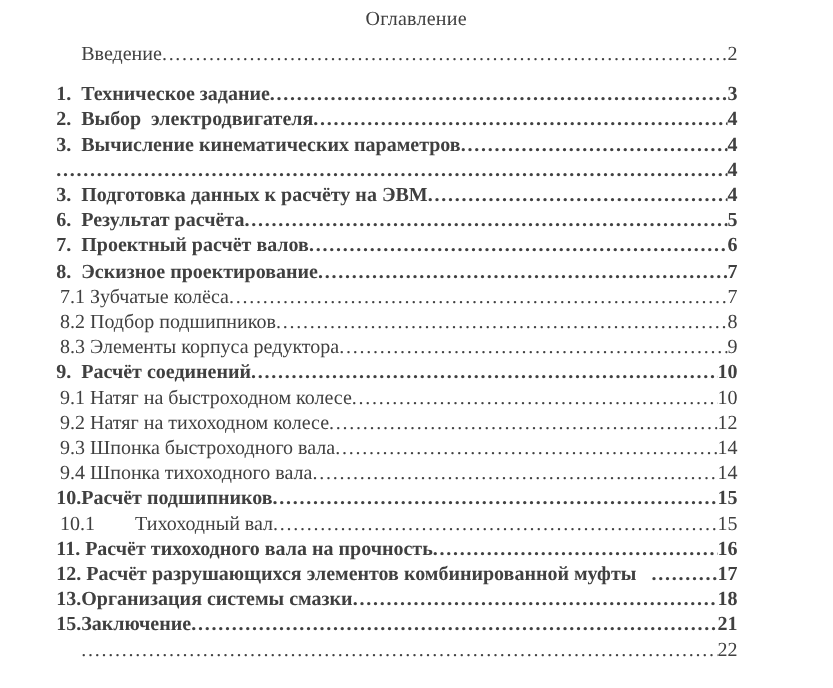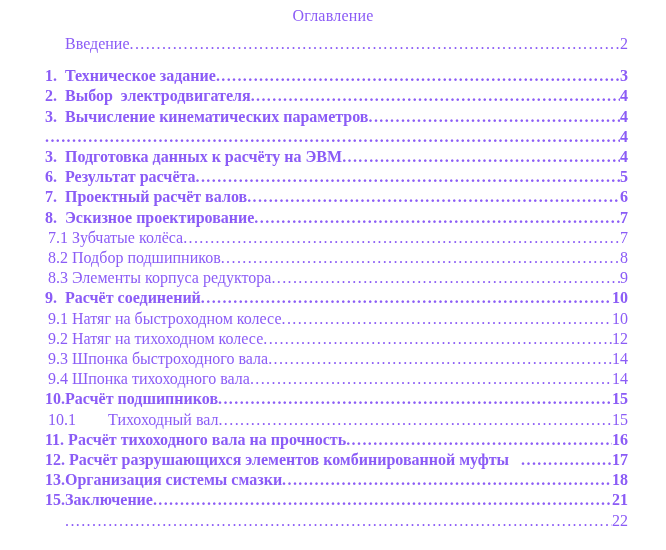--- a/index.html
+++ b/index.html
@@ -9,37 +9,37 @@
     height: 550px;
     overflow: hidden;
     background: #ffffff;
   }
   .doc {
     width: 666px;
     height: 550px;
     box-sizing: border-box;
     padding-top: 6px;
     font-family: "Liberation Serif", "DejaVu Serif", serif;
-    color: #8b5cf6;
+    color: #404040;
   }
   .doc-title {
     text-align: center;
     font-size: 16px;
     line-height: 20px;
     letter-spacing: 0.2px;
   }
   .toc {
     margin-top: 8px;
   }
   .toc-entry {
     display: flex;
     align-items: baseline;
     font-size: 16px;
     line-height: 20.2px;
-    padding-right: 38px;
+    padding-right: 76px;
     white-space: pre; 
   }
   .toc-entry:first-child {
     margin-bottom: 12px; 
   }
   .indent-main  { padding-left: 45px; font-weight: bold; }
   .indent-sub   { padding-left: 48px; }
   .indent-intro { padding-left: 65px; }
   .toc-text {
     flex: 0 0 auto;

